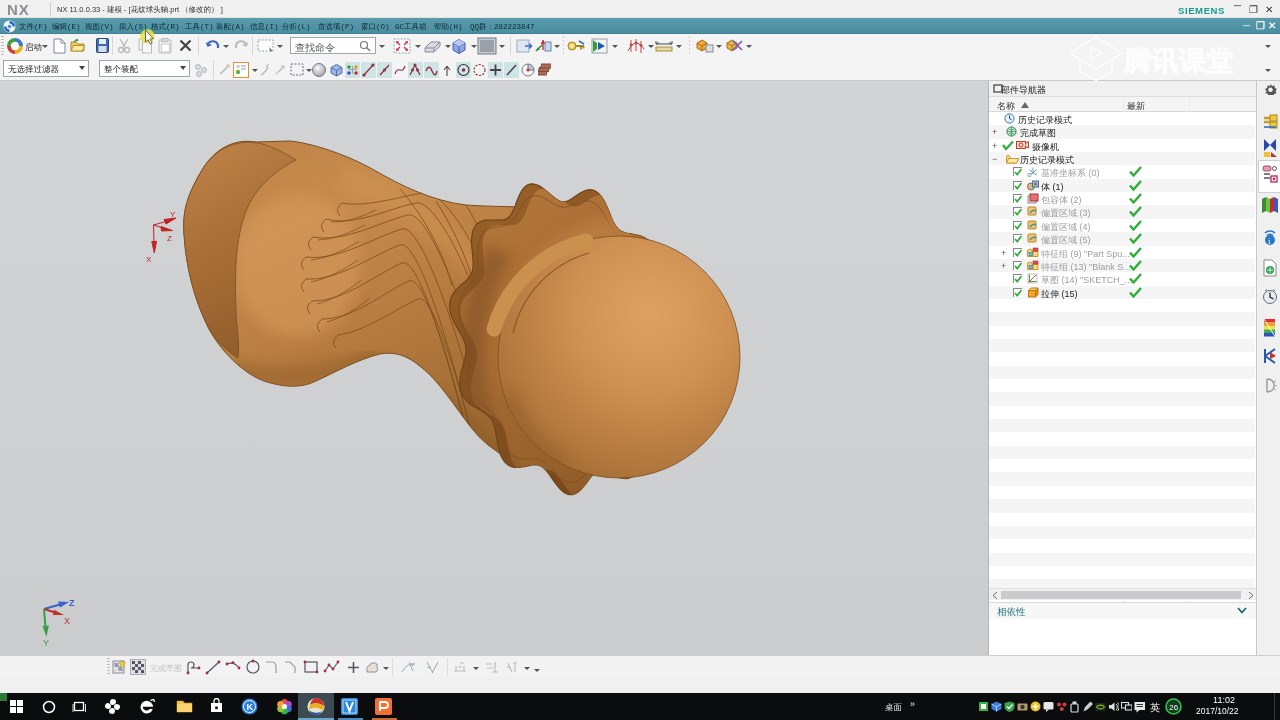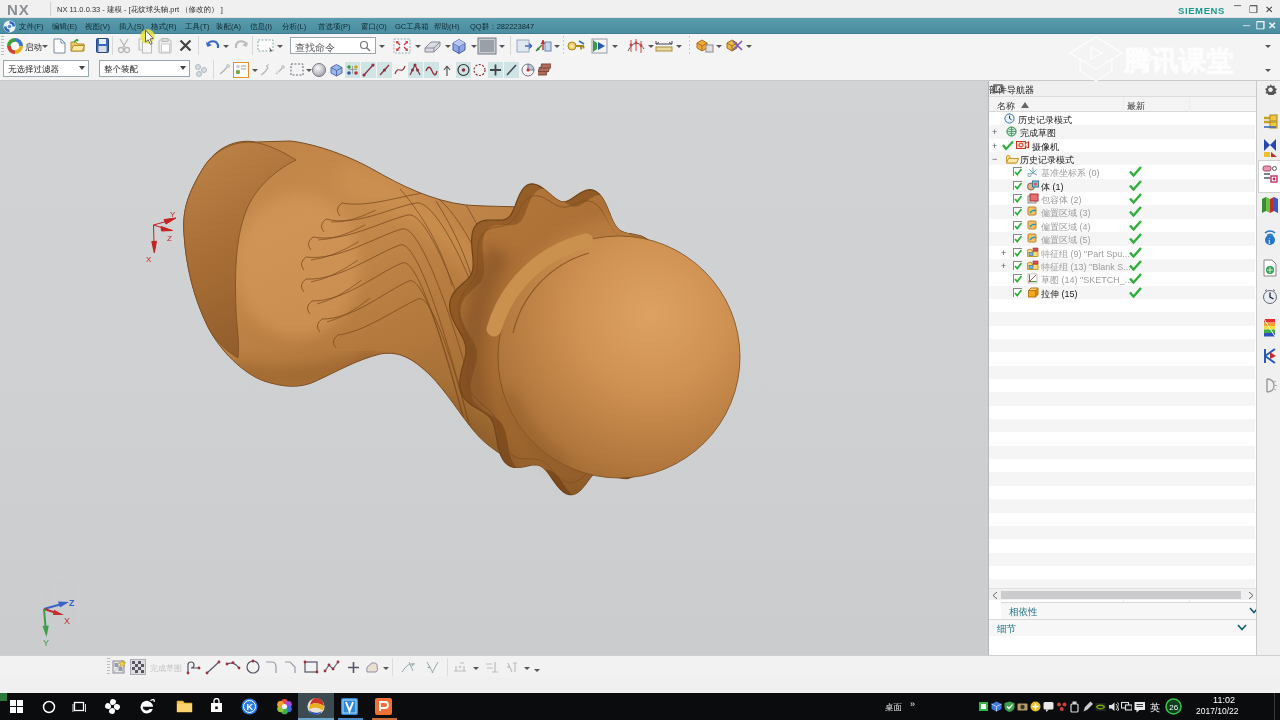--- a/index.html
+++ b/index.html
@@ -10,21 +10,21 @@
 
 #titlebar { position:absolute; left:0; top:0; width:1280px; height:18px; background:#f0f0f0; border-bottom:1px solid #e2e2e2;}
 #nxlogo { position:absolute; left:7px; top:1px; font-size:15px; font-weight:bold; color:#8a8f93; letter-spacing:1px;}
 #titletext { position:absolute; left:57px; top:5px; font-size:7.5px; color:#333; }
 #titlesep { position:absolute; left:50px; top:2px; width:1px; height:14px; background:#cfcfcf; }
 #siemens { position:absolute; left:1178px; top:5px; font-size:9.5px; font-weight:bold; color:#199a8c; letter-spacing:0.6px;}
 .winbtn { position:absolute; top:4px; font-size:10px; color:#333; }
 
 
 #menubar { position:absolute; left:0; top:18px; width:1280px; height:16px; background:linear-gradient(#5a9cad,#4a8da0); border-bottom:1px solid #3f7f91;}
-.mitem { position:absolute; top:4px; font-size:7.5px; color:#0e2b33; white-space:nowrap;}
+.mitem { position:absolute; top:4px; font-size:7.5px; color:#0e2b33; white-space:nowrap;font-family:Liberation Mono, monospace;}
 .mwbtn { position:absolute; top:2px; font-size:10px; color:#eef5f7; font-weight:bold;}
 
 
 #row1 { position:absolute; left:0; top:34px; width:1280px; height:24px; background:#f4f4f4; }
 #row2 { position:absolute; left:0; top:58px; width:1280px; height:23px; background:#f4f4f4; border-bottom:1px solid #c8cacc;}
 .combo { position:absolute; top:2px; height:17px; background:#fff; border:1px solid #9aa8ad; font-size:8.5px; color:#222; padding:3px 4px 0 4px;}
 .combo .arr { position:absolute; right:3px; top:5px; width:0; height:0; border-left:3.5px solid transparent; border-right:3.5px solid transparent; border-top:4px solid #444; }
 .dd { position:absolute; width:0; height:0; border-left:3px solid transparent; border-right:3px solid transparent; border-top:3.5px solid #555; }
 
 
@@ -479,21 +479,21 @@
 </g>
 </g>
 </svg>
 </div>
 
 <div id="panel">
  <div id="panelhead">
    <svg class="abs" style="left:4px;top:3px" width="10" height="10">
           <rect x="1" y="1" width="8" height="7" fill="none" stroke="#555" stroke-width="1.4"></rect>
         </svg>
-   <div class="abs" style="left:0;top:3px;">部件导航器</div>
+   <div class="abs" style="left:12px;top:3px;">部件导航器</div>
  </div>
  <div id="colhead">
    <div class="abs" style="left:8px;top:3px;">名称</div>
    <svg class="abs" style="left:32px;top:5px" width="8" height="6">
           <path d="M4 0 L8 6 L0 6 Z" fill="#666"></path>
         </svg>
    <div class="abs" style="left:138px;top:3px;">最新</div>
    <div class="abs" style="left:204px;top:17px;">附注</div>
  </div>
  <div class="colline" style="left:134px"></div>
@@ -690,28 +690,22 @@
  <div id="hscroll">
   <div class="abs" style="left:12px;top:2px;width:240px;height:8px;background:#cbcbcd"></div>
    <svg class="abs" style="left:3px;top:3px" width="6" height="7">
           <path d="M5 0 L1 3.5 L5 7" stroke="#666" fill="none"></path>
         </svg>
    <svg class="abs" style="left:259px;top:3px" width="6" height="7">
           <path d="M1 0 L5 3.5 L1 7" stroke="#666" fill="none"></path>
         </svg>
  </div>
 
- <div class="sect" style="top:521px;margin-left:12px;">
+ <div class="sect" style="top:521px;">
         <div class="abs" style="left:8px;top:3px">相依性</div>
-        <svg class="chev" viewBox="0 0 10 7">
-          <path d="M1 1 L5 5.5 L9 1" stroke="#0f6070" stroke-width="1.6" fill="none"></path>
-        </svg>
-      </div>
- <div class="sect" style="top:538px;">
-        <div class="abs" style="left:8px;top:3px">细节</div>
         <svg class="chev" viewBox="0 0 10 7">
           <path d="M1 1 L5 5.5 L9 1" stroke="#0f6070" stroke-width="1.6" fill="none"></path>
         </svg>
       </div>
 </div>
 
 <div id="sidebar">
 <svg class="abs" style="left:7px;top:2px" width="13" height="12" viewBox="0 0 13 12">
         <path d="M6.5 1 L8 3 L10.5 2.5 L10.8 5 L13 6 L11.5 8 L12.5 10.3 L10 11 L9.5 13 L7 12 L4.5 13 L4 10.8 L1.5 10.3 L2.5 8 L1 6 L3.2 5 L3.5 2.5 L6 3 Z M6.5 4.5 A2.3 2.3 0 1 0 6.51 4.5 Z" fill="#555" fill-rule="evenodd"></path>
       </svg>

